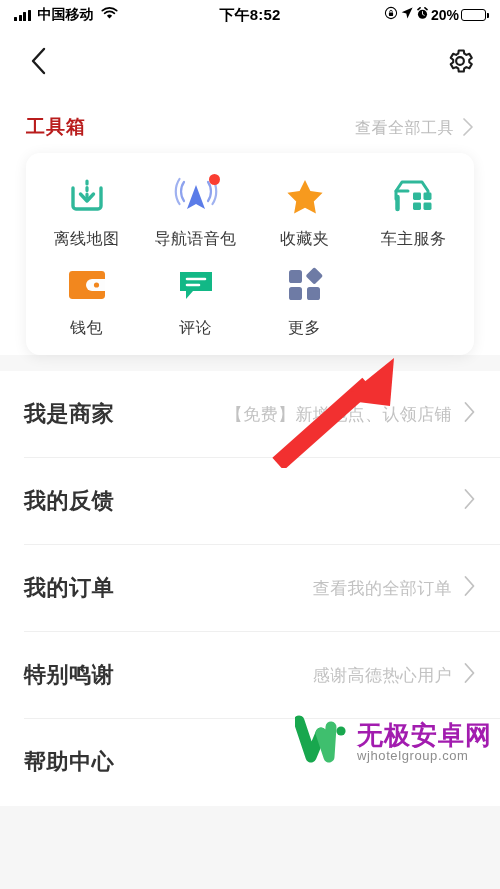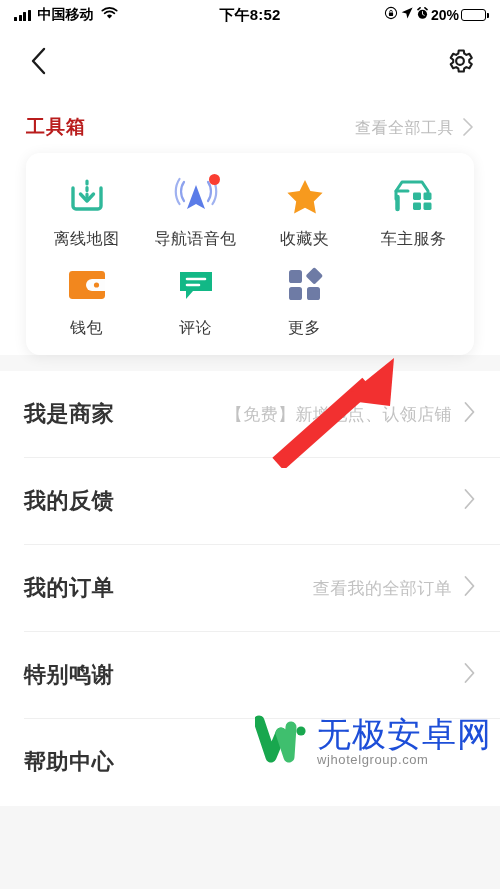--- a/index.html
+++ b/index.html
@@ -75,21 +75,21 @@
   .row.nosep::after { display:none; }
 
   
   .annot-arrow { position:absolute; left:272px; top:358px;
                  width:140px; height:110px; pointer-events:none; }
 
   
   .watermark { position:absolute; right:8px; bottom:6px;
                display:flex; align-items:center; gap:10px; }
   .wm-text { display:flex; flex-direction:column; line-height:1.05; }
-  .wm-cn { font-size:34px; font-weight:400; color:#1d4ed8; letter-spacing:1px; }
+  .wm-cn { font-size:26px; font-weight:700; color:#a21caf; letter-spacing:1px; }
   .wm-en { font-size:13px; color:#8d8d8d; letter-spacing:.6px; }
 </style>
 </head>
 <body>
 
 <div class="phone">
 
   <div class="statusbar">
     <div class="sb-left">
       <span class="signal">
@@ -294,20 +294,21 @@
           <svg width="13" height="22" viewBox="0 0 13 22">
             <path d="M2.5 2 L10.5 11 L2.5 20" fill="none" stroke="#c2c2c2" stroke-width="1.8" stroke-linecap="round" stroke-linejoin="round"></path>
           </svg>
         </span>
       </div>
     </div>
 
     <div class="row">
       <div class="title">特别鸣谢</div>
       <div class="right">
+        <span class="sub">感谢高德热心用户</span>
         <span>
           <svg width="13" height="22" viewBox="0 0 13 22">
             <path d="M2.5 2 L10.5 11 L2.5 20" fill="none" stroke="#c2c2c2" stroke-width="1.8" stroke-linecap="round" stroke-linejoin="round"></path>
           </svg>
         </span>
       </div>
     </div>
 
     <div class="row nosep">
       <div class="title">帮助中心</div>

